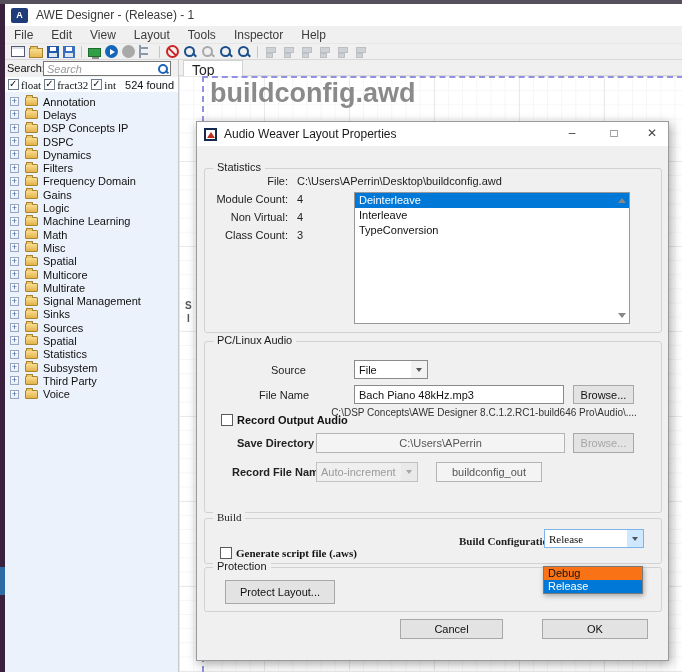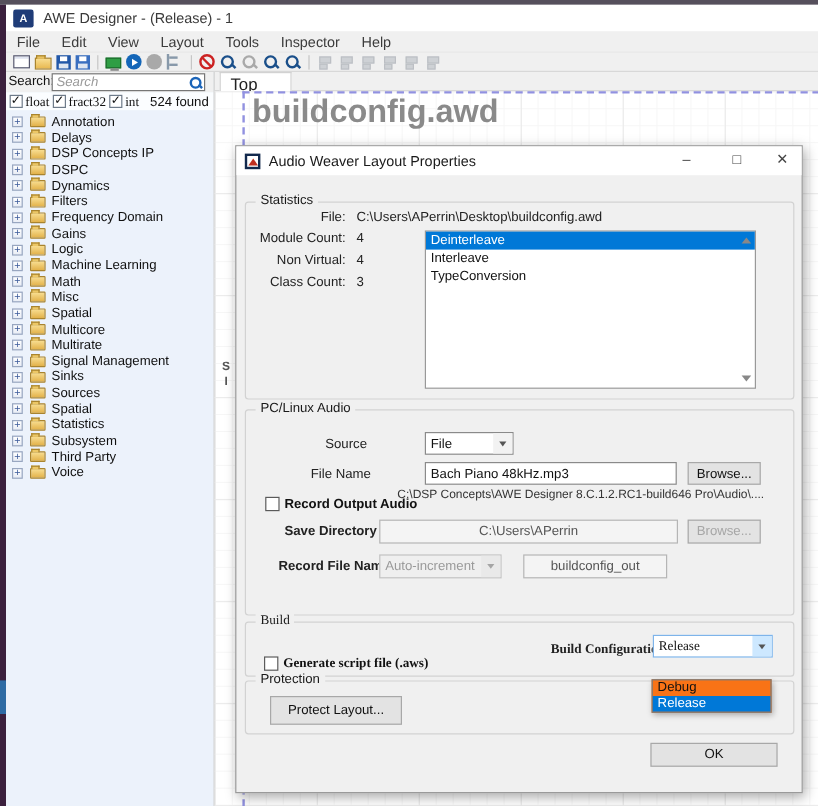--- a/index.html
+++ b/index.html
@@ -388,21 +388,21 @@
       <span class="clabel">Record Output Audio</span>
     </div>
     <span class="flabel2" style="left:32px;top:95px;font-weight:bold;">Save Directory</span>
     <div class="field dim centered" style="left:111px;top:91px;width:249px;height:20px;">C:\Users\APerrin</div>
     <div class="btn disabled" style="left:368px;top:91px;width:61px;height:20px;">Browse...</div>
     <span class="flabel2" style="left:27px;top:124px;font-weight:bold;">Record File Name</span>
     <div class="combo disabled" style="left:111px;top:120px;width:102px;height:20px;">
       <div class="val">Auto-increment</div>
       <div class="arrow"></div>
     </div>
-    <div class="field dim centered" style="left:231px;top:120px;width:120px;height:20px;">buildconfig_out</div>
+    <div class="field dim centered" style="left:231px;top:120px;width:106px;height:20px;">buildconfig_out</div>
   </div>
 
   <div class="group" id="group-build">
     <span class="legend">Build</span>
     <div class="cbrow" style="left:15px;top:28px;">
       <span class="cb2"></span>
       <span class="clabel">Generate script file (.aws)</span>
     </div>
     <span class="flabel2" style="left:254px;top:16px;font-weight:bold;">Build Configuration</span>
     <div class="combo open" style="left:339px;top:10px;width:100px;height:19px;">
@@ -414,14 +414,15 @@
   <div class="group" id="group-protection">
     <span class="legend">Protection</span>
     <div class="btn" style="left:20px;top:12px;width:110px;height:24px;padding-top:5px;">Protect Layout...</div>
   </div>
 
   <div id="dd-list">
       <div class="ddopt">Debug</div>
       <div class="ddopt selected">Release</div>
     </div>
 
+  <div class="btn" style="left:203px;top:497px;width:103px;height:20px;">Cancel</div>
   <div class="btn" style="left:345px;top:497px;width:106px;height:20px;">OK</div>
 </div>
 
 </body></html>

